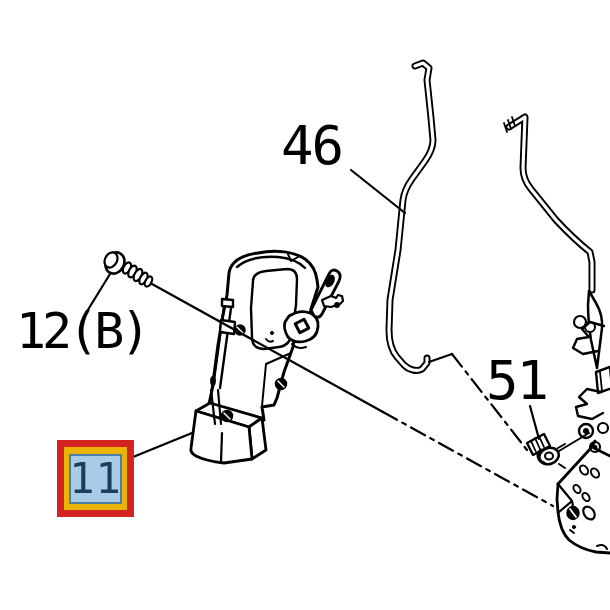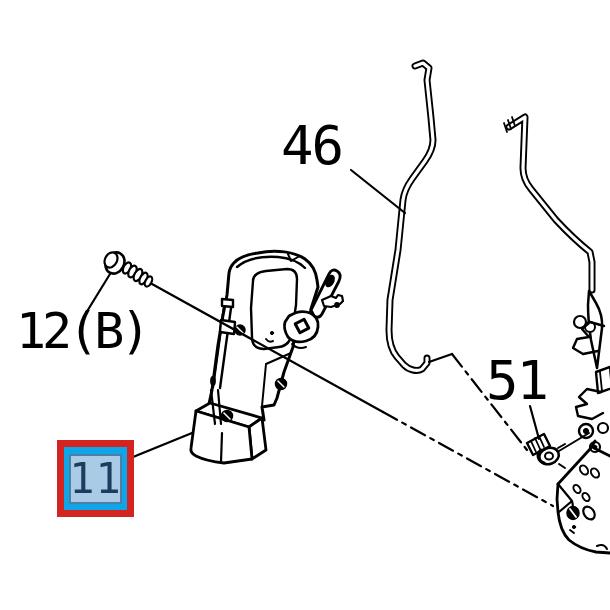--- a/index.html
+++ b/index.html
@@ -14,21 +14,21 @@
   #art .fdark{fill:var(--line,#000);}
   #art .tube-in{stroke:#fff;}
   #art .glint{stroke:#fff;}
   #art .dashdot{stroke-dasharray:16 6 4 6;}
   .lbl{position:absolute;color:var(--line,#000);line-height:1;white-space:pre;cursor:pointer;}
   .lbl-12b{left:16px;top:306px;font-size:50px;letter-spacing:-4px;text-align:right;}
   .lbl-36{left:281px;top:119px;font-size:54px;letter-spacing:-2px;}
   .lbl-51{left:486px;top:342px;font-size:54px;letter-spacing:-2px;margin-top:12px;}
   .hl-box{
     position:absolute;left:57px;top:440px;width:63px;height:63px;
-    border:7px solid var(--highlight-border,#d42422);background:#0ea5e9;
+    border:7px solid var(--highlight-border,#d42422);background:#eab308;
     display:flex;align-items:center;justify-content:center;cursor:pointer;
   }
   .hl-inner{
     width:53px;height:50px;background:var(--highlight-fill,#a9cbe5);
     border:2px solid var(--highlight-inner-border,#4d7ea6);box-sizing:border-box;
     color:var(--highlight-text,#1c3d5e);font-size:42px;line-height:1;
     display:flex;align-items:center;justify-content:center;letter-spacing:1px;
   }
 </style>
 </head>

